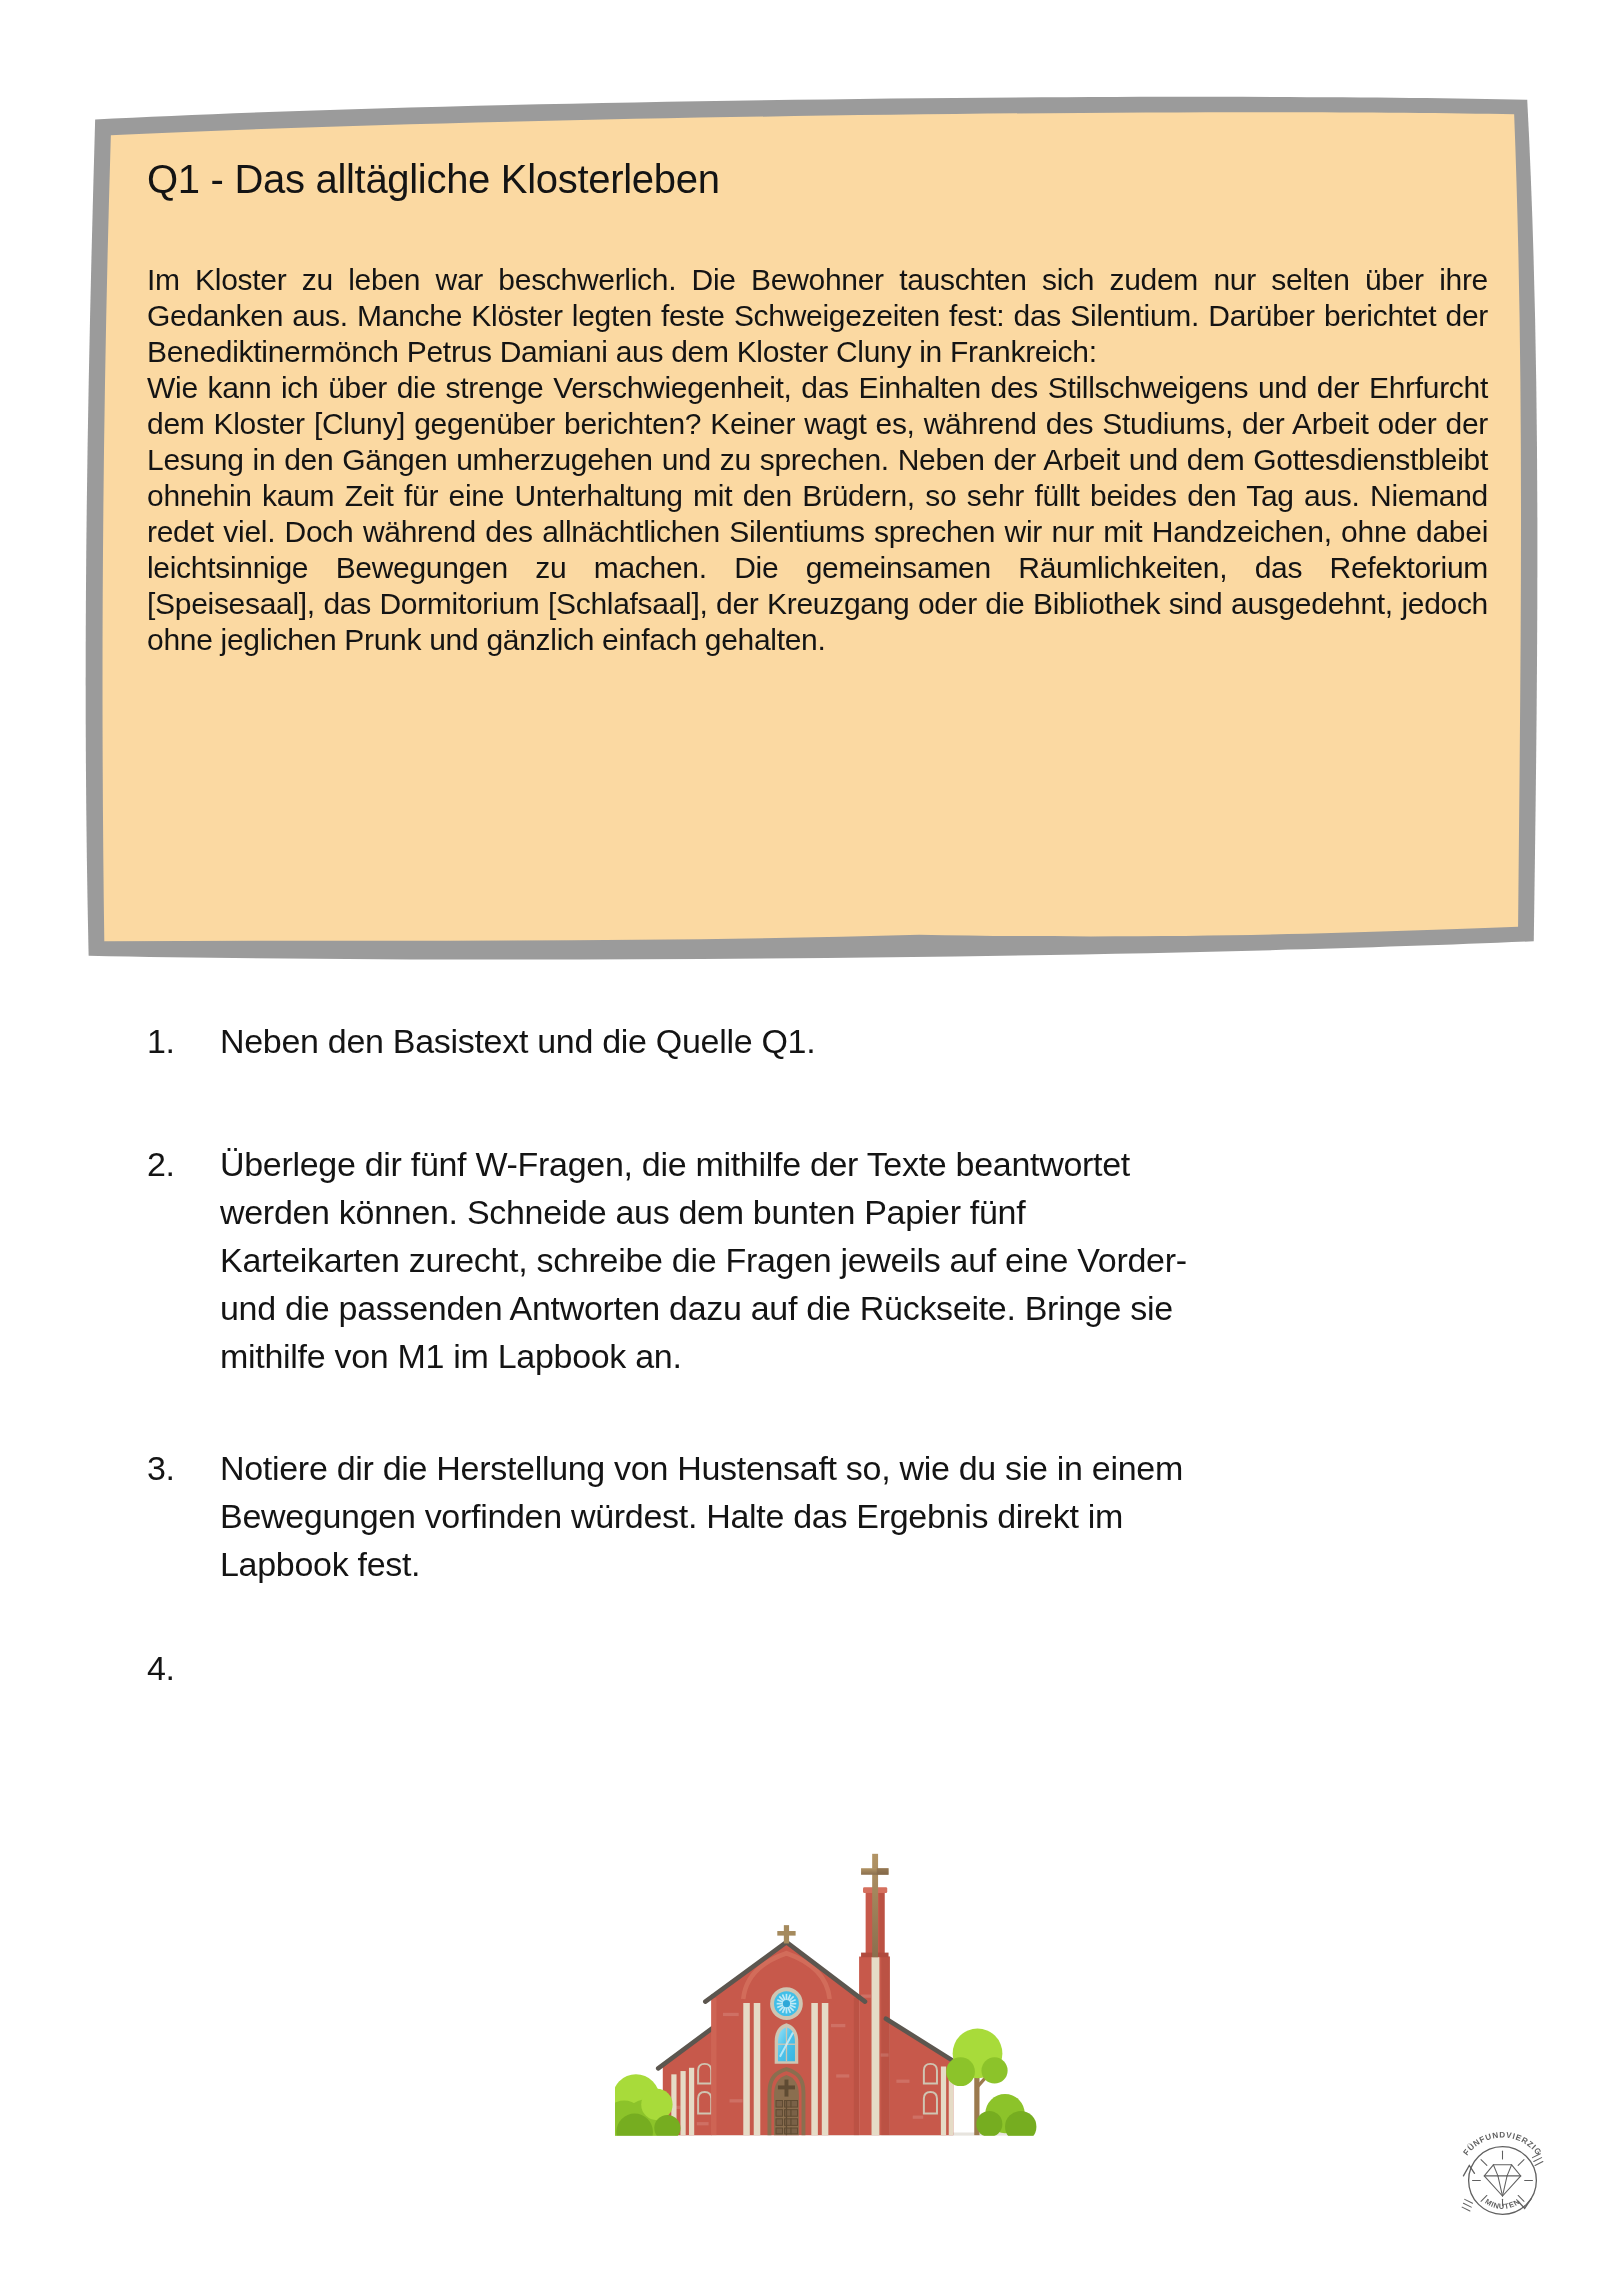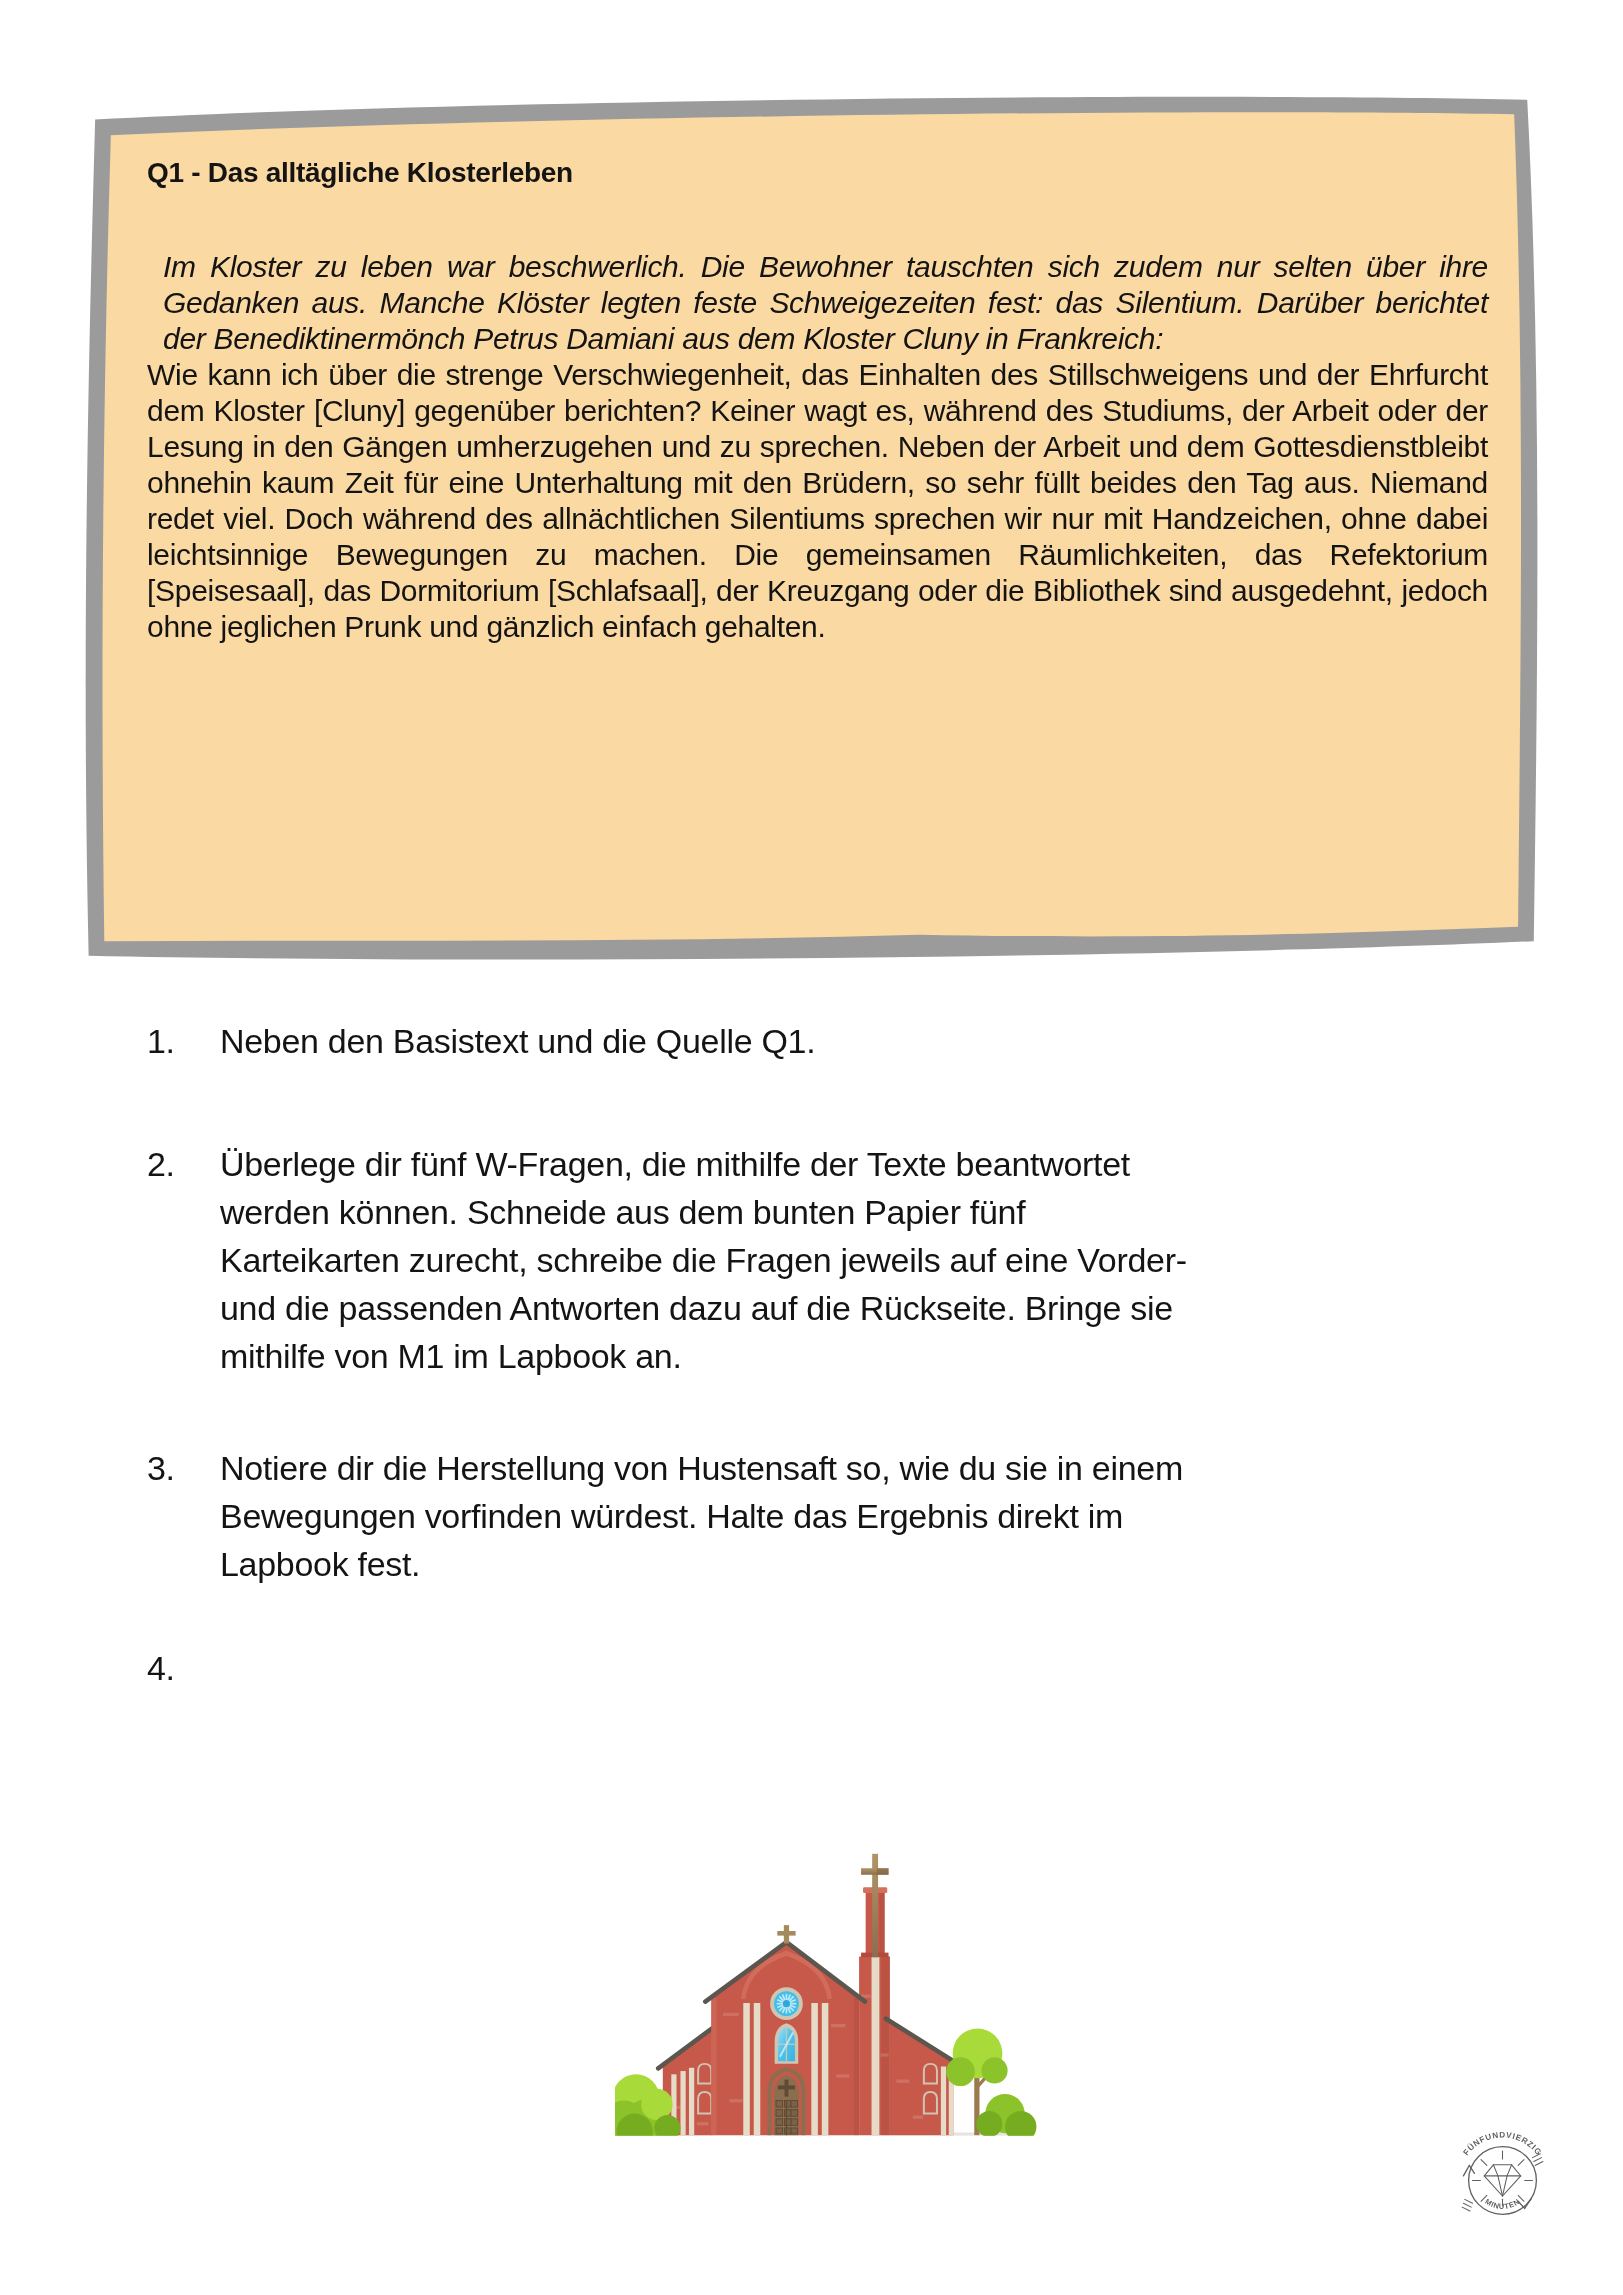--- a/index.html
+++ b/index.html
@@ -13,23 +13,23 @@
     --trunk:#9B7A4E; --ground:#E7E4DE; --logo-ink:#4A4A4A;
   }
   html,body{margin:0;padding:0;}
   body{background:#ffffff;font-family:"Liberation Sans", sans-serif;color:var(--ink);}
   .page{position:relative;width:1623px;height:2295px;background:#ffffff;overflow:hidden;}
 
   
   .source-box{position:absolute;left:69px;top:92px;width:1504px;height:880px;}
   .source-box svg.frame{position:absolute;left:0;top:0;width:100%;height:100%;}
   .box-content{position:absolute;left:78px;top:65px;width:1341px;}
-  .box-title{font-size:28px;font-weight:700;letter-spacing:-0.3px;margin:0 0 60px 0;}
+  .box-title{font-size:40px;font-weight:400;letter-spacing:-0.3px;margin:0 0 60px 0;}
   .box-par{font-size:30px;line-height:36px;letter-spacing:-0.3px;text-align:justify;margin:0;white-space:pre-line;}
-  .box-par.italic{font-style:italic;margin-left:16px;}
+  .box-par.italic{}
   .box-source{font-size:24px;font-style:italic;letter-spacing:-0.2px;margin:47px 0 0 0;}
 
   
   .tasks{position:absolute;left:147px;top:1017px;width:1328px;}
   .task{display:flex;align-items:flex-start;font-size:34px;line-height:48px;letter-spacing:-0.3px;}
   .task-number{width:73px;flex:0 0 73px;}
   .task-text{max-width:1210px;white-space:pre-line;}
   .task.t1{margin-bottom:75px;}
   .task.t2{margin-bottom:64px;}
   .task.t3{margin-bottom:56px;}

